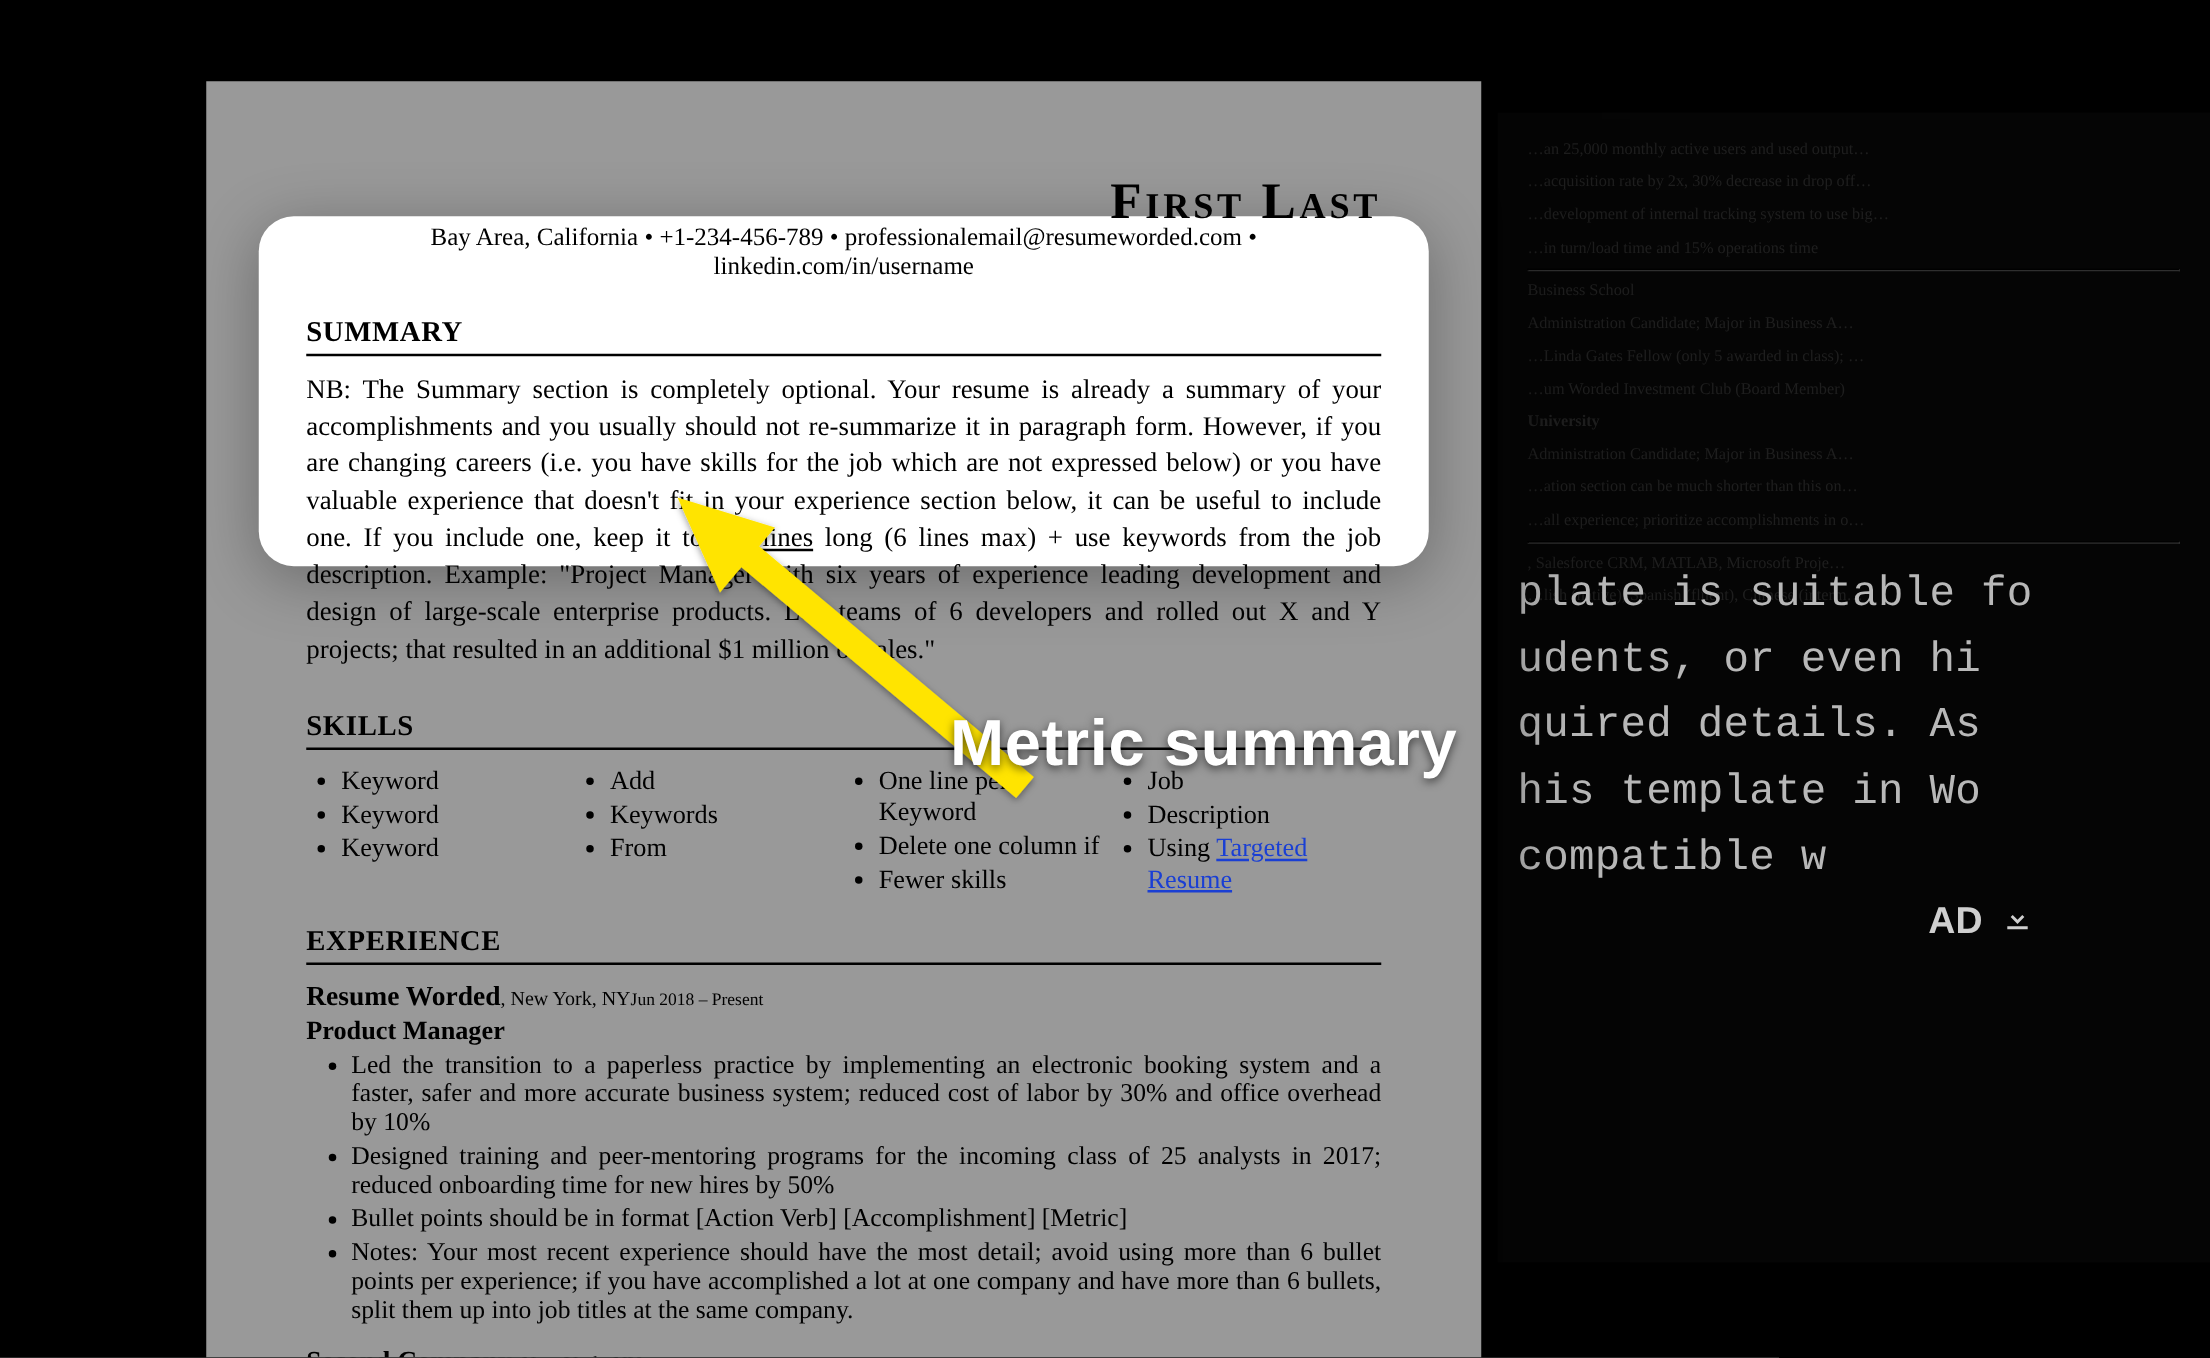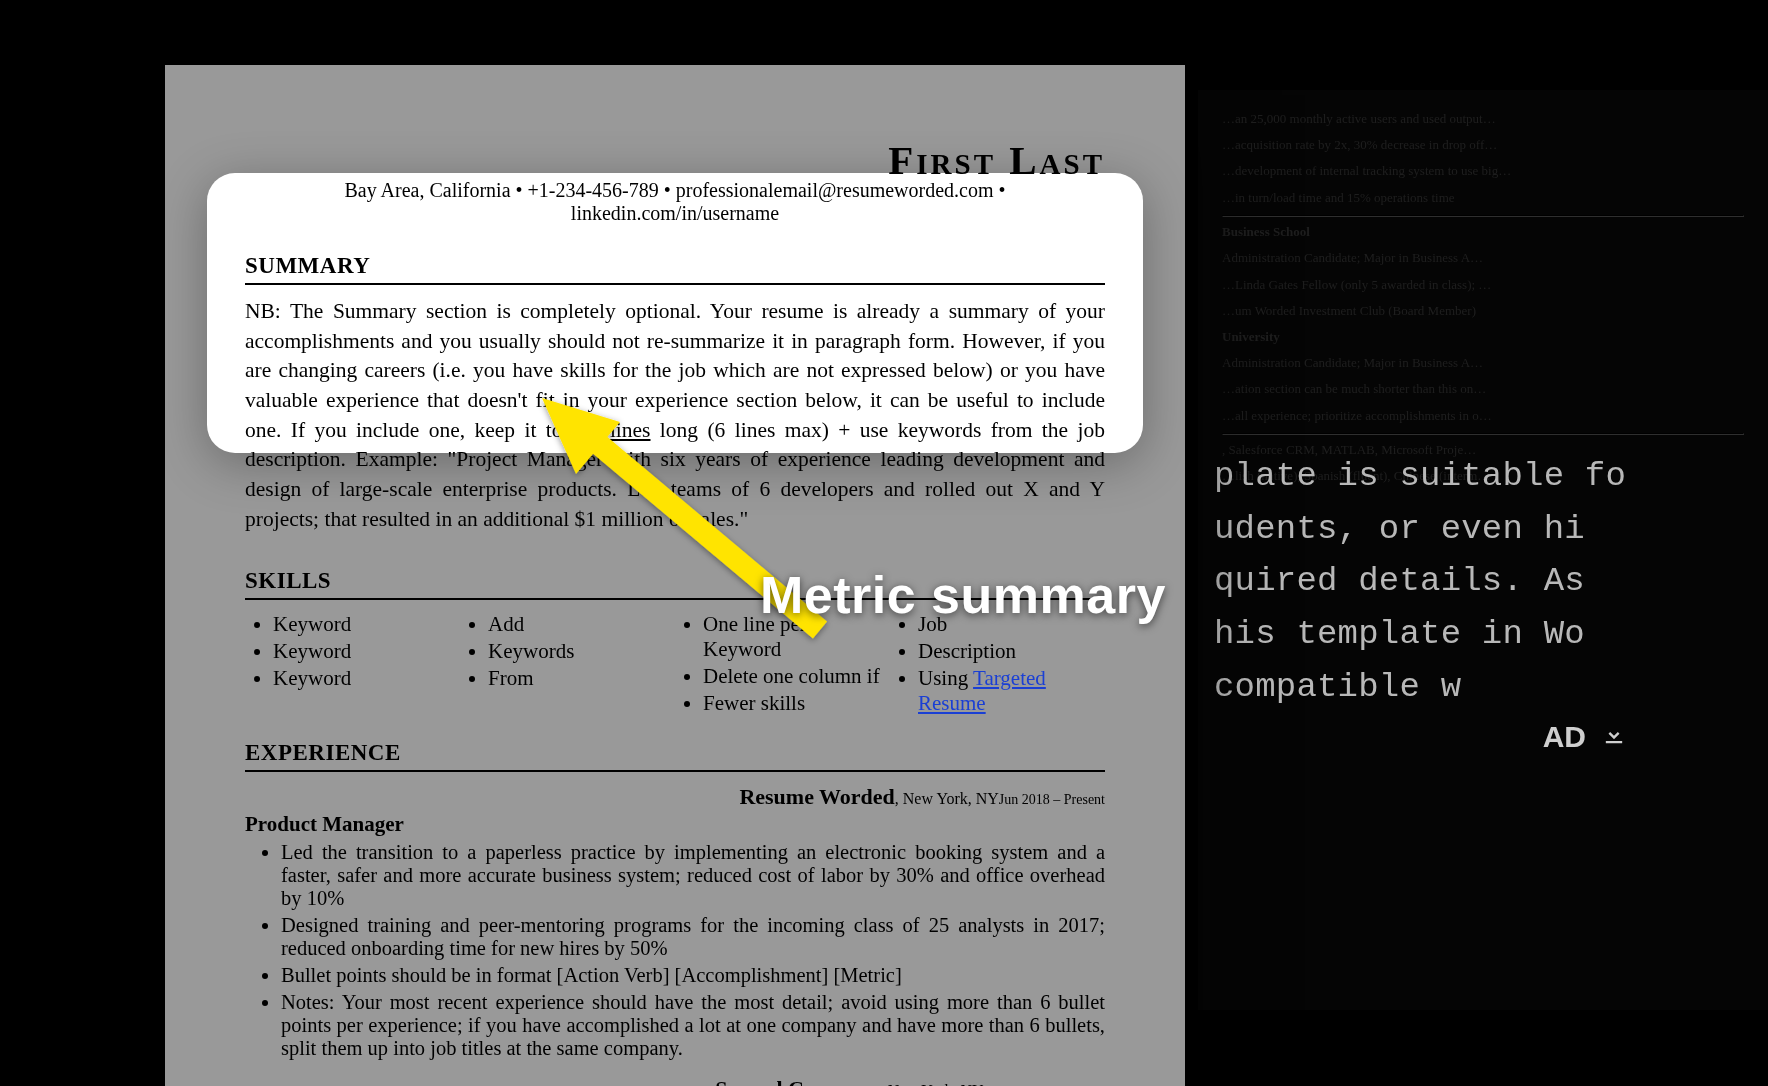--- a/index.html
+++ b/index.html
@@ -16,42 +16,42 @@
 .sec-h{font-weight:700;font-size:23px;letter-spacing:.5px;margin-top:26px;margin-bottom:4px}
 .rule{border:none;border-top:2px solid #000;margin:0 0 12px 0}
 .summary-box{position:absolute;left:42px;top:108px;right:42px;height:280px;background:#fff;border-radius:28px;box-shadow:0 10px 50px rgba(0,0,0,.3)}
 .summary-content{position:absolute;left:80px;top:114px;right:80px}
 .summary-text{text-align:justify;font-size:21.5px;line-height:1.38}
 .u{text-decoration:underline}
 .skills-cols{display:flex;gap:0;font-size:21px}
 .skills-cols ul{list-style:disc;margin:0;padding-left:28px;flex:1}
 .skills-cols li{margin-bottom:2px}
 .link{color:#1a3fd4;text-decoration:underline}
-.exp-head{display:flex;justify-content:flex-end;align-items:baseline;margin-top:10px}
+.exp-head{display:flex;justify-content:flex-start;align-items:baseline;margin-top:10px}
 .exp-co{font-weight:700;font-size:22px}
 .exp-loc{font-weight:400}
 .exp-date{font-size:14px}
 .role{font-weight:700;font-size:21px;margin-top:2px;margin-bottom:4px}
 .exp-ul{margin:0;padding-left:36px;font-size:20.5px}
 .exp-ul li{margin-bottom:4px;text-align:justify}
 .arrow{position:absolute;pointer-events:none}
 .callout{position:absolute;left:760px;top:565px;color:#fff;font-family:-apple-system,Helvetica,Arial,sans-serif;font-size:52px;font-weight:700;text-shadow:0 2px 8px rgba(0,0,0,.6);letter-spacing:.5px}
 </style>
 </head>
 <body>
 
 <div class="viewport">
 
   <div class="page-behind">
     <div class="blk">…an 25,000 monthly active users and used output…</div>
     <div class="blk">…acquisition rate by 2x, 30% decrease in drop off…</div>
     <div class="blk">…development of internal tracking system to use big…</div>
     <div class="blk">…in turn/load time and 15% operations time</div>
     <hr style="border-color:#333">
-    <div class="blk" style="font-weight:700">Business School</div>
+    <div class="blk" style="font-weight:400">Business School</div>
     <div class="blk">Administration Candidate; Major in Business A…</div>
     <div class="blk">…Linda Gates Fellow (only 5 awarded in class); …</div>
     <div class="blk">…um Worded Investment Club (Board Member)</div>
     <div class="blk" style="font-weight:700">University</div>
     <div class="blk">Administration Candidate; Major in Business A…</div>
     <div class="blk">…ation section can be much shorter than this on…</div>
     <div class="blk">…all experience; prioritize accomplishments in o…</div>
     <hr style="border-color:#333">
     <div class="blk">, Salesforce CRM, MATLAB, Microsoft Proje…</div>
     <div class="blk">…lish (native), Spanish (fluent), Chinese (interm…</div>

